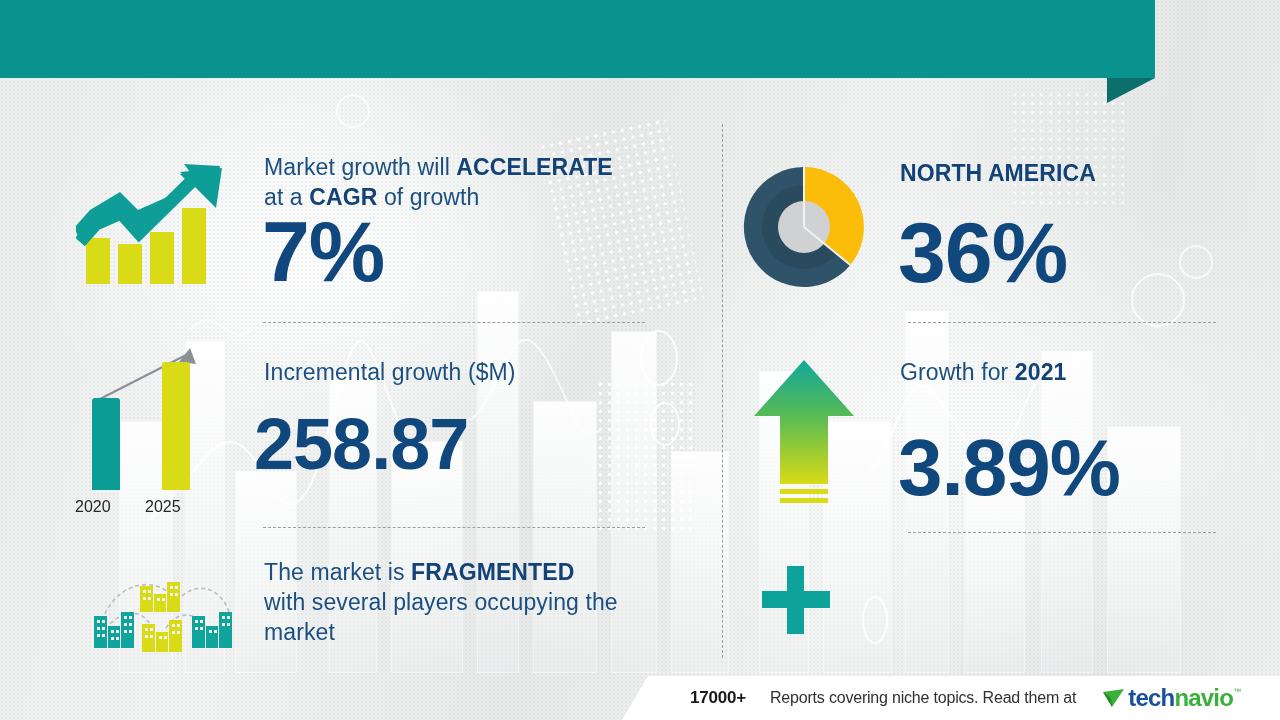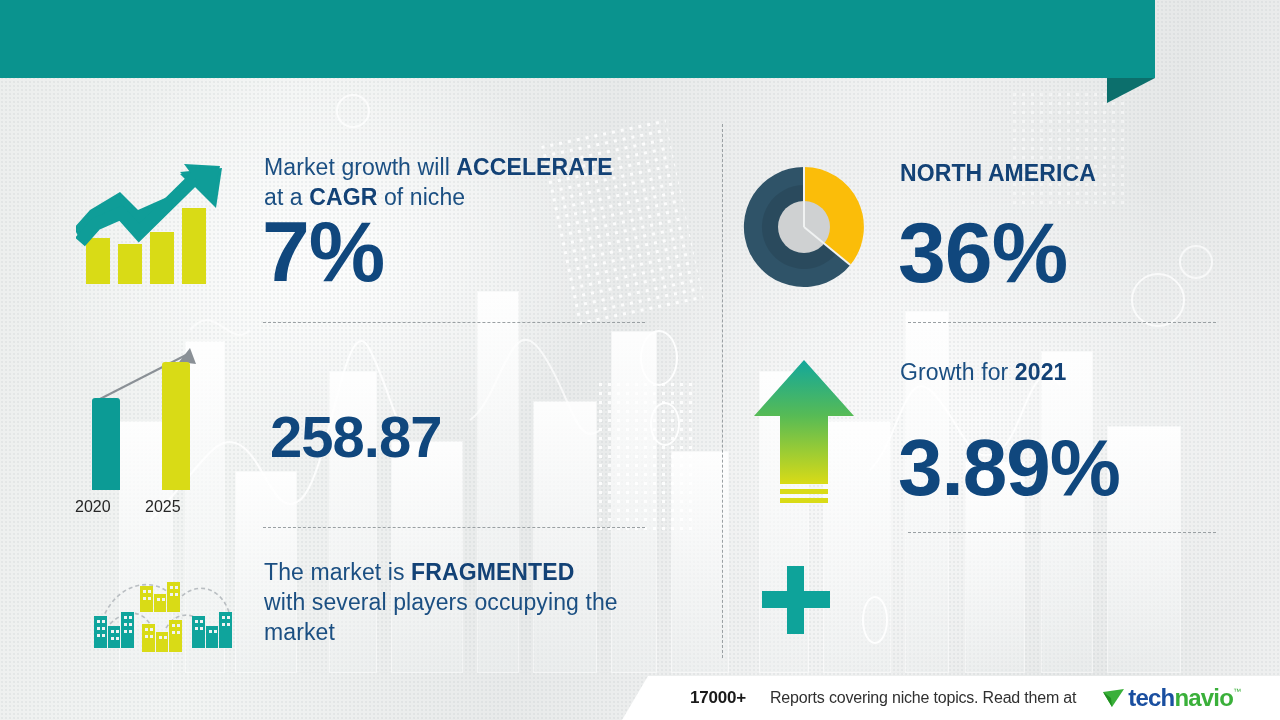--- a/index.html
+++ b/index.html
@@ -129,21 +129,21 @@
     font-weight: bold;
     letter-spacing: -1px;
     z-index: 6;
   }
 
   
   #cagr-text   { left: 264px; top: 128px; width: 400px; margin-top: 24px; }
   #cagr-value  { left: 262px; top: 202px; font-size: 86px; }
 
   #incr-text   { left: 264px; top: 357px; width: 400px; }
-  #incr-value  { left: 270px; top: 403px; font-size: 58px; }
+  #incr-value  { left: 254px; top: 403px; font-size: 72px; }
 
   #frag-text   { left: 264px; top: 557px; width: 420px; }
 
   #na-text     { left: 900px; top: 128px; width: 330px; }
   #na-value    { left: 898px; top: 203px; font-size: 86px; }
 
   #gr21-text   { left: 900px; top: 357px; width: 330px; }
   #gr21-value  { left: 898px; top: 422px; font-size: 80px; }
 
   #impact-text { left: 900px; top: 557px; width: 330px; }
@@ -291,35 +291,36 @@
     <rect x="74" y="80" width="24" height="52" fill="#d9db16"></rect>
     <rect x="106" y="56" width="24" height="76" fill="#d9db16"></rect>
     <path d="M4 88 L18 74 L44 62 L62 82 L118 26 L130 38 L132 16 L104 22 L116 34 L62 58 L44 40 L14 58 L-2 76 Z" fill="#0f9d98"></path>
     <polygon points="104,20 146,16 140,56" fill="#0f9d98"></polygon>
     <path d="M4 90 L20 72 L45 61 L63 81 L121 24" fill="none" stroke="#0f9d98" stroke-width="13" stroke-linejoin="miter"></path>
     <polygon points="108,12 144,14 136,50" fill="#0f9d98"></polygon>
   </svg>
 
   <div class="lead" id="cagr-text">
     <span>Market growth will </span><b>ACCELERATE</b><br>
-    <span>at a </span><b>CAGR</b><span> of niche</span>
+    <span>at a </span><b>CAGR</b><span> of growth</span>
   </div>
   <div class="bignum" id="cagr-value">7%</div>
 
   <div class="icon-bars">
     <svg width="150" height="180" viewBox="0 0 150 180" style="position:absolute;left:0;top:0;">
       <line x1="20" y1="62" x2="110" y2="16" stroke="#8a9096" stroke-width="2"></line>
       <polygon points="112,10 118,26 101,24" fill="#8a9096"></polygon>
     </svg>
     <div class="bar bar-2020"></div>
     <div class="bar bar-2025"></div>
     <div class="bar-label bar-label-2020">2020</div>
     <div class="bar-label bar-label-2025">2025</div>
   </div>
 
+  <div class="lead" id="incr-text">Incremental growth ($M)</div>
   <div class="bignum" id="incr-value">258.87</div>
 
   <svg class="icon-cities" viewBox="0 0 180 98">
     <path d="M36 62 C 52 22, 88 20, 104 36" fill="none" stroke="#b9bec2" stroke-width="1.6" stroke-dasharray="4 3"></path>
     <path d="M116 38 C 134 22, 158 32, 164 58" fill="none" stroke="#b9bec2" stroke-width="1.6" stroke-dasharray="4 3"></path>
     <path d="M44 66 C 60 50, 78 52, 86 70" fill="none" stroke="#b9bec2" stroke-width="1.6" stroke-dasharray="4 3"></path>
     <path d="M100 70 C 110 54, 126 54, 136 64" fill="none" stroke="#b9bec2" stroke-width="1.6" stroke-dasharray="4 3"></path>
 
     <g fill="#0fa49c">
       <rect x="28" y="58" width="13" height="32"></rect>

